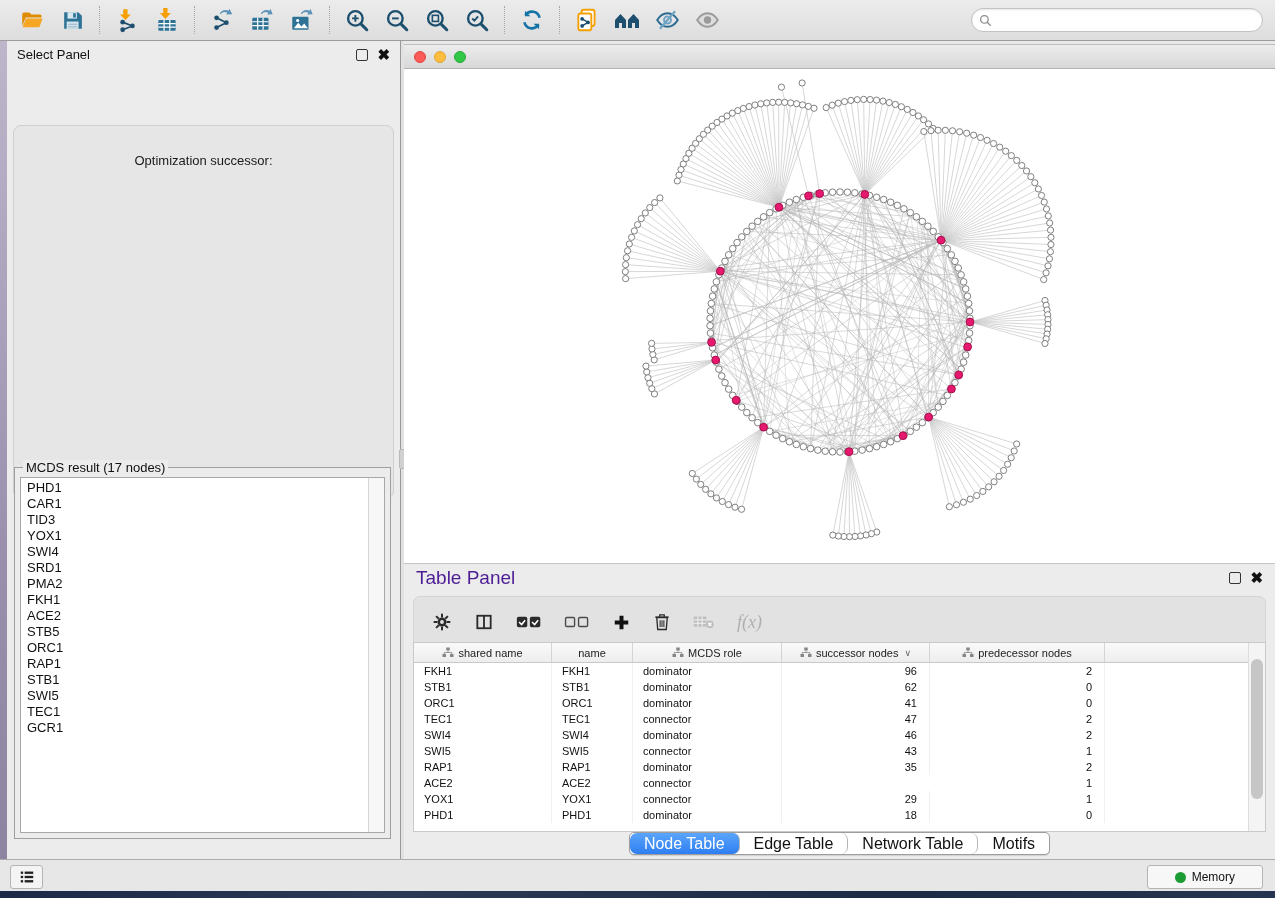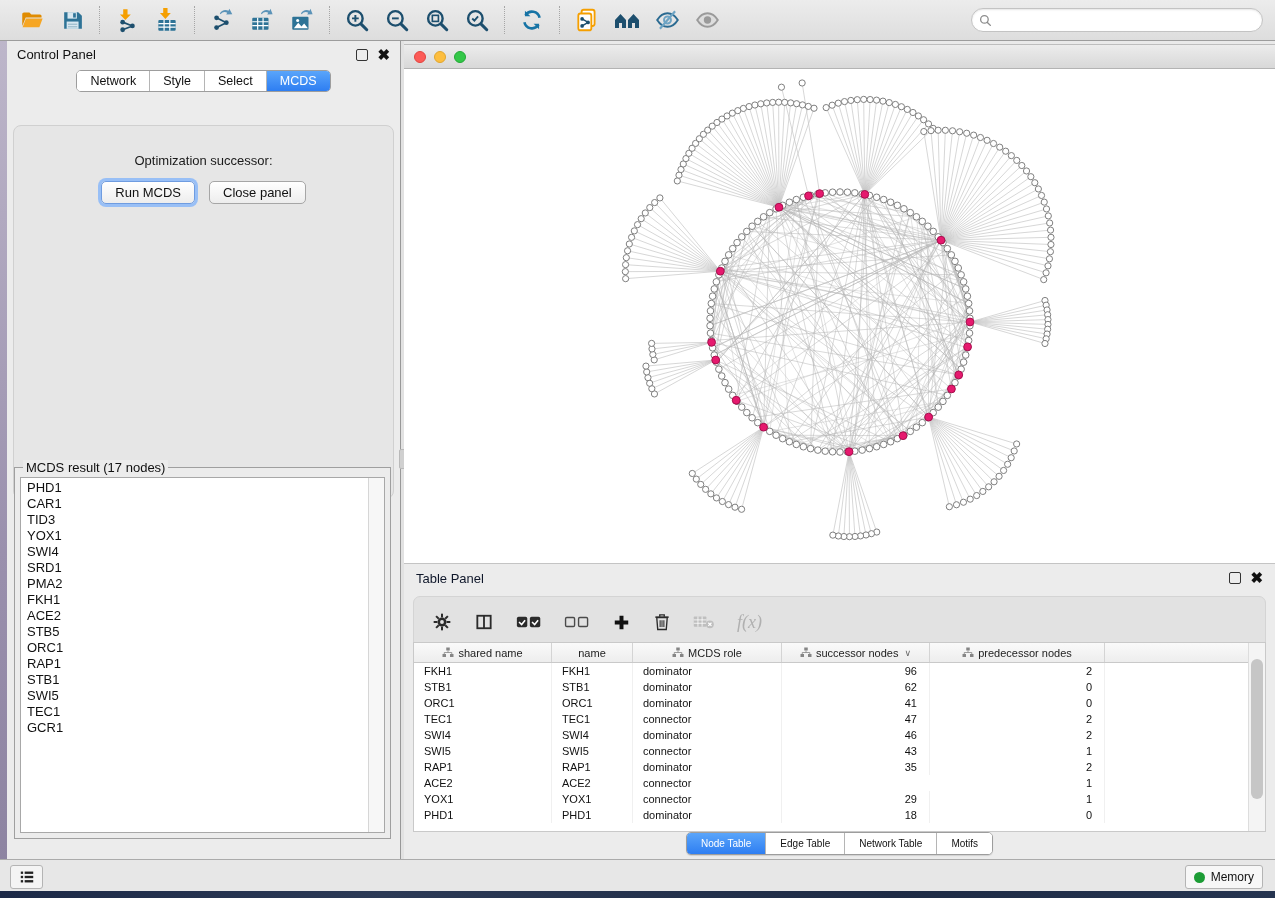--- a/index.html
+++ b/index.html
@@ -79,21 +79,21 @@
   .light.red{background:#fc5b57;border:1px solid #e2443f;box-sizing:border-box;}
   .light.yellow{background:#fdbe3f;border:1px solid #e0a62e;box-sizing:border-box;}
   .light.green{background:#33c748;border:1px solid #23a836;box-sizing:border-box;}
   .net-title{position:absolute;left:0;right:0;text-align:center;font-size:12.5px;color:#222;}
   #network-svg{display:block;background:#fff;}
 
   
   .table-panel{position:absolute;left:404px;top:563px;width:871px;height:296px;background:#ececec;
                border-top:1px solid #c4c4c4;box-sizing:border-box;}
   .tp-header{height:28px;display:flex;align-items:center;padding:0 12px;}
-  .tp-title{font-size:13px;color:#0f172a;}
+  .tp-title{font-size:19px;color:#4c1d95;}
   .tp-toolbar{position:absolute;left:9px;right:9px;top:32px;height:52px;background:#e2e2e2;
               border:1px solid #d4d4d4;border-radius:7px;display:flex;align-items:center;
               gap:22px;padding:0 18px;box-sizing:border-box;}
   .tp-toolbar .ticon{display:flex;align-items:center;justify-content:center;}
   .fx{font-family:"Liberation Serif",serif;font-style:italic;font-size:18px;color:#b0b0b0;}
 
   .tbl{position:absolute;left:9px;right:9px;top:78px;height:188px;background:#fff;
        border:1px solid #c9c9c9;overflow:hidden;}
   .tbl-scroll{position:absolute;right:0;top:0;bottom:0;width:16px;background:#f4f4f4;border-left:1px solid #ddd;}
   .tbl-thumb{position:absolute;left:2px;right:2px;top:16px;height:140px;background:#c6c6c6;border-radius:6px;}
@@ -104,29 +104,29 @@
             border-right:1px solid #d4d4d4;box-sizing:border-box;position:relative;}
   .hdr-cell .sort{color:#666;font-size:9px;margin-left:2px;}
   .trow{display:flex;height:16px;}
   .tcell{font-size:11px;line-height:16px;box-sizing:border-box;border-right:1px solid #f0f0f0;
          white-space:nowrap;overflow:hidden;color:#111;}
   .tcell.left{padding-left:10px;text-align:left;}
   .tcell.right{padding-right:12px;text-align:right;}
 
   .tp-footer{position:absolute;left:0;right:0;top:268px;height:28px;display:flex;justify-content:center;}
   .tp-footer .seg{height:21px;box-shadow:0 1px 1px rgba(0,0,0,.12);}
-  .tp-footer .seg-btn{padding:2px 14px;font-size:10px;display:flex;align-items:center;}
+  .tp-footer .seg-btn{padding:2px 14px;font-size:16px;display:flex;align-items:center;border-radius:7px;}
 
   
   .status-bar{position:absolute;left:0;top:859px;width:1275px;height:32px;background:#e7e7e7;
               border-top:1px solid #ababab;box-sizing:border-box;}
   .list-btn{position:absolute;left:10px;top:5px;width:31px;height:22px;background:#f4f4f4;
             border:1px solid #b4b4b4;border-radius:3px;display:flex;align-items:center;justify-content:center;}
   .mem-btn{position:absolute;right:12px;top:5px;height:22px;background:#f7f7f7;border:1px solid #b4b4b4;
-           border-radius:3px;display:flex;align-items:center;gap:6px;padding:0 8px;font-size:12px;color:#111;}
+           border-radius:3px;display:flex;align-items:center;gap:6px;padding:0 27px;font-size:12px;color:#111;}
   .mem-dot{width:11px;height:11px;border-radius:50%;background:#1c9c35;}
 </style>
 </head>
 <body>
 
 <div class="screen">
 
   <div class="toolbar">
     <div class="tbtn">
       <svg width="26" height="26" viewBox="0 0 24 24">
@@ -261,40 +261,28 @@
         </svg>
       <input value="" placeholder="" style="">
     </div>
   </div>
 
   <div class="wp-left"></div>
   <div class="wp-bottom"></div>
 
   <div class="control-panel">
     <div class="cp-header">
-      <span class="cp-title">Control Panel</span>
+      <span class="cp-title">Select Panel</span>
       <span class="win-ctrls">
         <span class="float-box"></span>
         <span class="close-x">✖</span>
       </span>
     </div>
-    <div class="cp-tabs">
-      <div class="seg" id="cp-tab-seg">
-          <div class="seg-btn">Network</div>
-          <div class="seg-btn">Style</div>
-          <div class="seg-btn">Select</div>
-          <div class="seg-btn active">MCDS</div>
-        </div>
-    </div>
     <div class="cp-box">
       <div class="opt-label">Optimization successor:</div>
-      <div class="cp-buttons">
-        <button class="btn focused">Run MCDS</button>
-        <button class="btn">Close panel</button>
-      </div>
     </div>
     <div class="groupbox">
       <div class="gb-legend">MCDS result (17 nodes)</div>
       <div class="gb-list">
         <div class="gb-items" id="mcds-items">
             <div>PHD1</div>
             <div>CAR1</div>
             <div>TID3</div>
             <div>YOX1</div>
             <div>SWI4</div>

